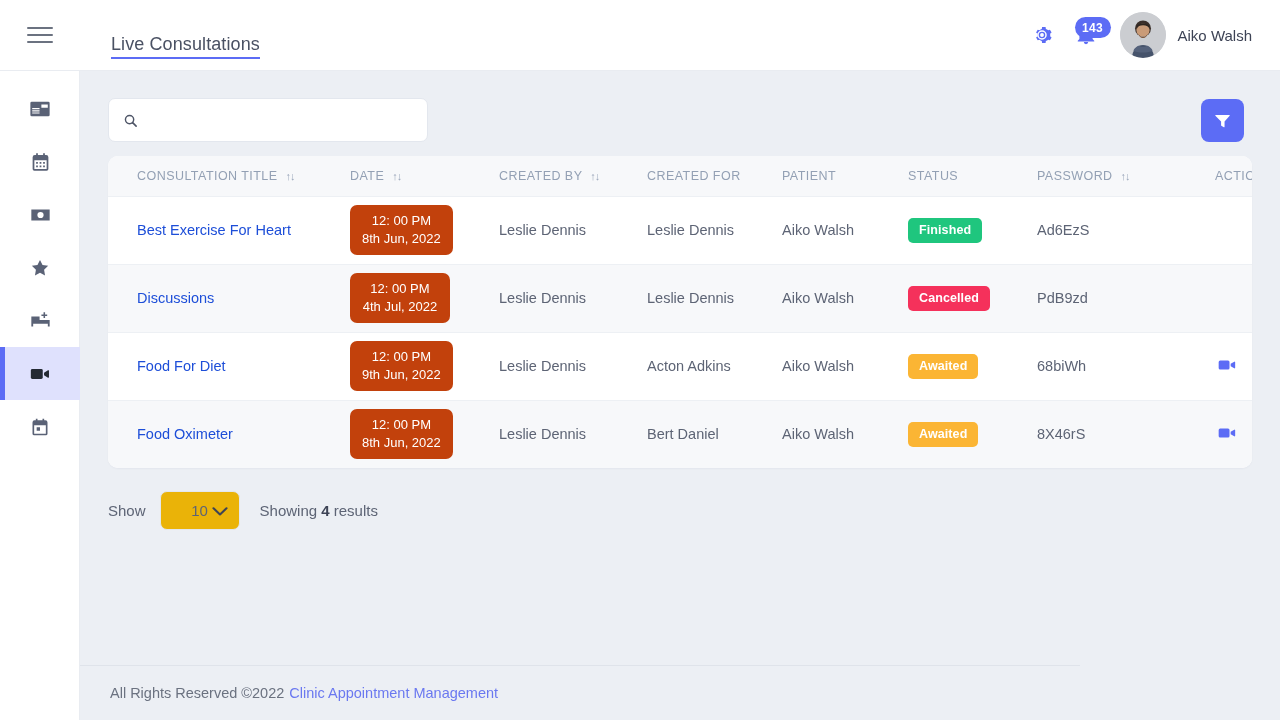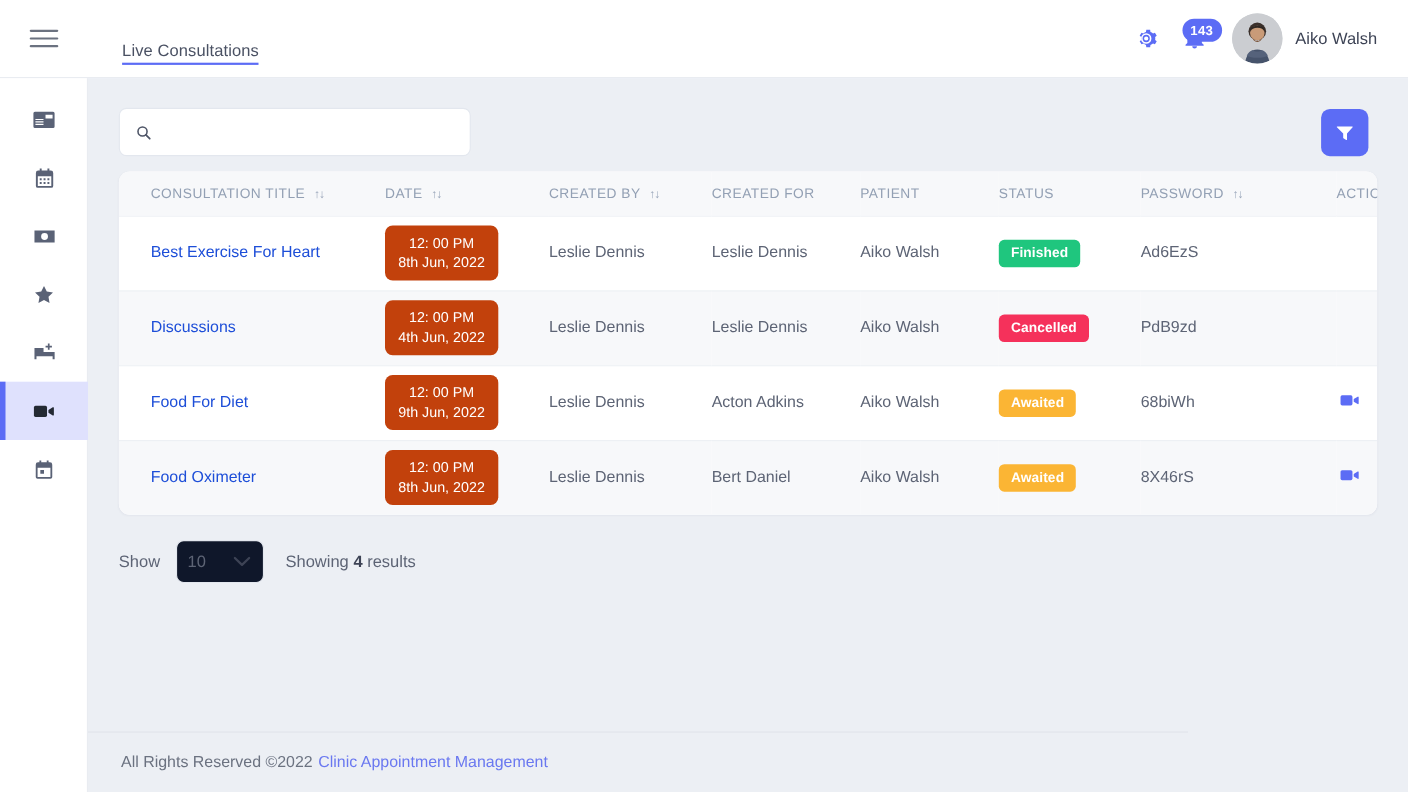--- a/index.html
+++ b/index.html
@@ -26,21 +26,21 @@
     width: 80px; height: 71px;
     display: flex; align-items: center; justify-content: center;
     cursor: pointer;
   }
   .hamburger .bars { width: 26px; }
   .hamburger .bars span {
     display: block; height: 2px; background: #6b7280; margin: 5px 0; border-radius: 1px;
   }
   .tabzone { display: flex; align-items: flex-end; height: 71px; padding-left: 31px; }
   .tab {
-    font-size: 15px; color: #4a5163; letter-spacing: .1px;
+    font-size: 18px; color: #4a5163; letter-spacing: .1px;
     padding-bottom: 16px; position: relative; cursor: pointer;
   }
   .tab.active::after {
     content: ""; position: absolute; left: 0; right: 0; bottom: 12px;
     height: 2px; background: #5c6 cf; background: #5c6cf5;
   }
   .header-right {
     margin-left: auto; display: flex; align-items: center; gap: 0px;
     padding-right: 28px; height: 51px;
   }
@@ -177,23 +177,24 @@
   col.c7 { width: 178px; } col.c8 { width: 37px; }
 
   
   .showbar {
     display: flex; align-items: center;
     padding: 23px 0 0 28px; font-size: 15px; color: #5d6475;
   }
   .select-wrap {
     margin-left: 14px; position: relative;
     width: 80px; height: 39px;
-    background: #0f172a; border: 1px solid #e3e7ee; border-radius: 7px;
+    background: #eab308; border: 1px solid #e3e7ee; border-radius: 7px;
     display: flex; align-items: center; padding: 0 10px;
     cursor: pointer;
+    justify-content: center;
   }
   .select-wrap .val { font-size: 15px; color: #5d6475; }
   .select-wrap .chev {
     position: absolute; right: 11px; top: 50%; transform: translateY(-50%);
   }
   .showing { margin-left: 20px; font-size: 15px; color: #5d6475; }
   .showing b { color: #3d4355; font-weight: 700; }
 
   
   .footer {
@@ -379,21 +380,21 @@
               <td><span class="date-badge"><span class="t">12: 00 PM</span><span class="d">8th Jun, 2022</span></span></td>
               <td>Leslie Dennis</td>
               <td>Leslie Dennis</td>
               <td>Aiko Walsh</td>
               <td><span class="pill finished">Finished</span></td>
               <td>Ad6EzS</td>
               <td class="action-cell"></td>
             </tr>
             <tr>
               <td><span class="title-link">Discussions</span></td>
-              <td><span class="date-badge"><span class="t">12: 00 PM</span><span class="d">4th Jun, 2022</span></span></td>
+              <td><span class="date-badge"><span class="t">12: 00 PM</span><span class="d">4th Jul, 2022</span></span></td>
               <td>Leslie Dennis</td>
               <td>Leslie Dennis</td>
               <td>Aiko Walsh</td>
               <td><span class="pill cancelled">Cancelled</span></td>
               <td>PdB9zd</td>
               <td class="action-cell"></td>
             </tr>
             <tr>
               <td><span class="title-link">Food For Diet</span></td>
               <td><span class="date-badge"><span class="t">12: 00 PM</span><span class="d">9th Jun, 2022</span></span></td>

